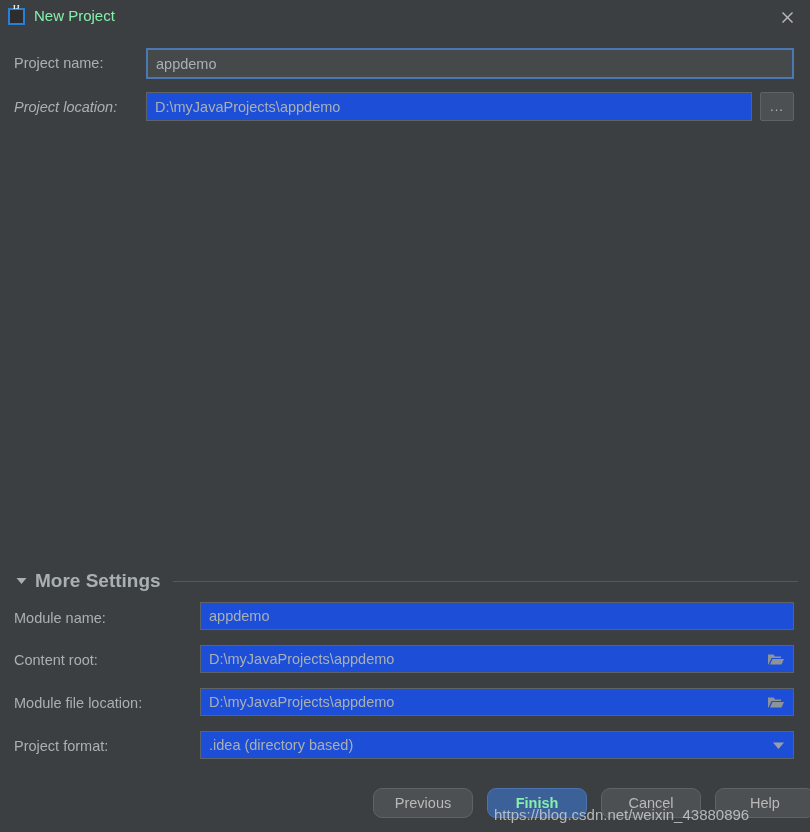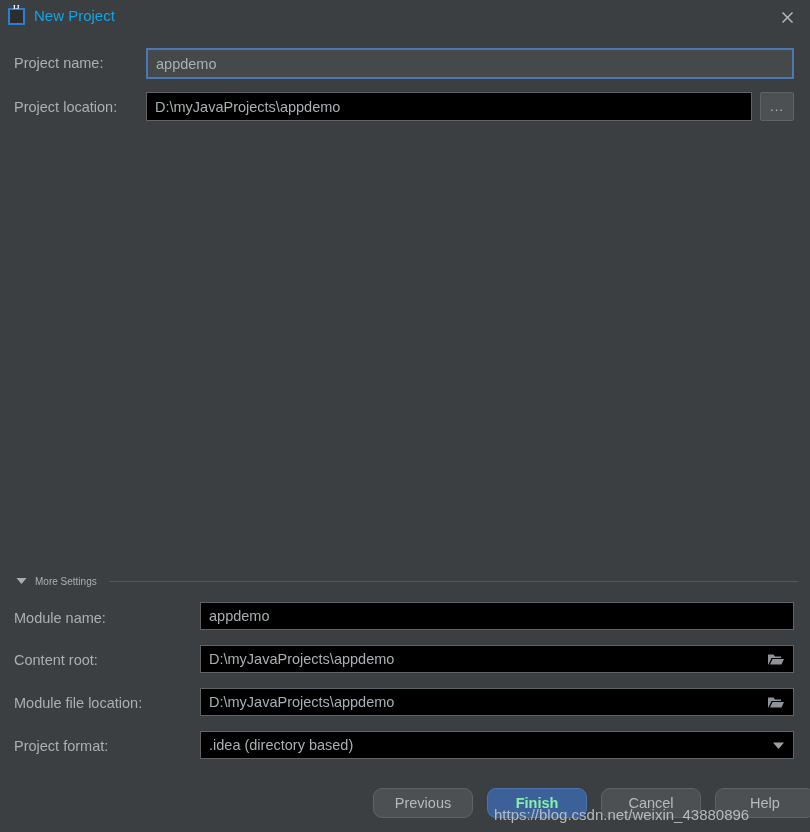--- a/index.html
+++ b/index.html
@@ -49,21 +49,21 @@
   }
   .app-icon .ij-bar {
     width: 9px;
     height: 2px;
     background: #ffffff;
   }
   .title-text {
     position: absolute;
     left: 34px; top: 7px;
     font-size: 15px;
-    color: #0ea5e9;
+    color: #86efac;
   }
   .close-btn {
     position: absolute;
     right: 12px; top: 6px;
     width: 22px; height: 22px;
     display: flex;
     align-items: center;
     justify-content: center;
     cursor: default;
   }
@@ -73,21 +73,21 @@
   .row-label {
     position: absolute;
     font-size: 14.5px;
     color: #a9b0b3;
     text-align: left;
     white-space: nowrap;
   }
   .field {
     position: absolute;
     box-sizing: border-box;
-    background: #000000;
+    background: #1d4ed8;
     border: 1px solid #5e6366;
     color: #a9b0b3;
     font-size: 14.5px;
     display: flex;
     align-items: center;
     padding: 0 8px;
     white-space: nowrap;
     overflow: hidden;
   }
   .field.focused {
@@ -134,23 +134,24 @@
     cursor: default;
   }
   .ms-triangle {
     flex: 0 0 auto;
     margin-right: 8px;
     display: flex;
     align-items: center;
   }
   .ms-label {
     flex: 0 0 auto;
-    font-size: 10px;
+    font-size: 19px;
     color: #a9b0b3;
     white-space: nowrap;
+    font-weight: bold;
   }
   .ms-rule {
     flex: 1 1 auto;
     height: 1px;
     background: #55595b;
     margin-left: 12px;
     margin-right: 4px;
   }
 
   
@@ -204,21 +205,21 @@
       </svg>
     </span>
   </div>
 </div>
 
 <div class="row-label" style="left:14px; top:55px; width:124px;">Project name:</div>
 <div class="field focused" style="left:146px; top:48px; width:648px; height:31px;">
   <span class="val">appdemo</span>
 </div>
 
-<div class="row-label" style="left:14px; top:99px; width:124px;">Project location:</div>
+<div class="row-label" style="left:14px; top:99px; width:124px;font-style:italic;">Project location:</div>
 <div class="field" style="left:146px; top:92px; width:606px; height:29px;">
   <span class="val">D:\myJavaProjects\appdemo</span>
 </div>
 <div class="browse-btn" style="left:760px; top:92px; width:34px; height:29px;">...</div>
 
 <div class="ms-header">
   <span class="ms-triangle">
     <svg width="11" height="8" viewBox="0 0 11 8">
       <polygon points="0.5,1 10.5,1 5.5,7" fill="#a9b0b3"></polygon>
     </svg>

